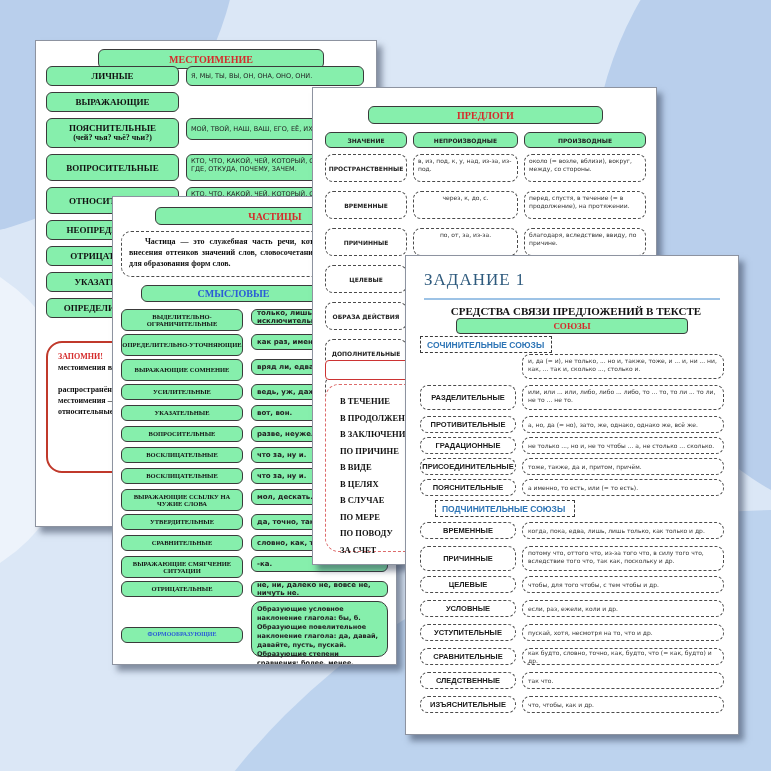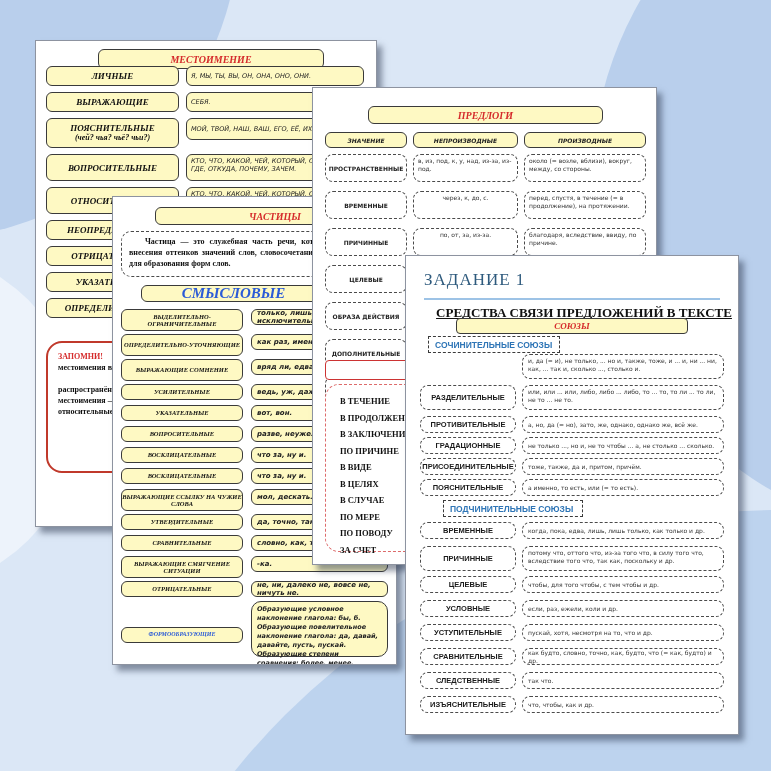--- a/index.html
+++ b/index.html
@@ -12,29 +12,29 @@
   #c-topleft{width:640px;height:640px;left:-400px;top:-400px;background:#b9cfec;}
   #c-right{width:716px;height:716px;left:592px;top:-178px;background:#b9cfec;}
   #c-bottom{width:1400px;height:1400px;left:80px;top:510px;background:#bdd3ee;}
   #c-leftlight{width:340px;height:340px;left:-262px;top:250px;background:#edf3fb;}
 
   .page{
     position:absolute;background:#ffffff;border:1px solid #8d93a0;
     box-shadow:5px 6px 6px rgba(42,54,78,.5);
     overflow:hidden;
   }
-  .box{position:absolute;background:#fef9c3;border:1.2px solid #3a3a3a;border-radius:6px;
-       display:flex;align-items:center;justify-content:center;text-align:center;box-sizing:border-box;font-style:italic;}
+  .box{position:absolute;background:#86efac;border:1.2px solid #3a3a3a;border-radius:6px;
+       display:flex;align-items:center;justify-content:center;text-align:center;box-sizing:border-box;}
   .dbox{position:absolute;background:#fff;border:1.1px dashed #4a4a4a;border-radius:8px;
        display:flex;align-items:center;justify-content:center;text-align:center;box-sizing:border-box;}
   .leftal{justify-content:flex-start;text-align:left;}
   .lblserif{font-family:"Liberation Serif",serif;font-weight:bold;color:#111;}
   .red{color:#d52b2b;}
   .blue{color:#2b5bd7;}
-  .tblue{color:#2e75b6;margin-left:8px;}
+  .tblue{color:#2e75b6;}
   .smallcaps{font-family:"DejaVu Sans",sans-serif;font-size:6.5px;color:#222;line-height:8px;text-align:left;}
   .hand{font-family:"DejaVu Sans",sans-serif;font-size:7px;font-weight:700;color:#222;line-height:8px;text-align:left;}
   .tiny{font-family:"DejaVu Sans",sans-serif;font-size:6px;color:#333;line-height:7.5px;text-align:left;}
 
   
   #page-pronoun{left:35px;top:40px;width:340px;height:485px;z-index:1;}
   #page-pronoun .lbl{left:10px;width:133px;font-size:9px;}
   #page-pronoun .val{left:150px;width:178px;padding:2px 4px;}
   #note-box{position:absolute;left:10px;top:300px;width:165px;height:132px;
     border:2px solid #c0392b;border-radius:16px;box-sizing:border-box;padding:8px 10px;
@@ -56,21 +56,21 @@
   #red-note{position:absolute;left:12px;top:272px;width:210px;height:20px;
     border:1.6px solid #cc3333;border-radius:4px;box-sizing:border-box;background:#fff;}
   #red-list{position:absolute;left:12px;top:296px;width:300px;height:168px;
     border:1.4px dashed #dd6a6a;border-radius:14px;box-sizing:border-box;
     padding:8px 0 0 14px;background:#fff;}
   #red-list div{font-size:8.5px;font-weight:bold;color:#111;line-height:16.5px;}
   
   #page-task{left:405px;top:255px;width:332px;height:478px;z-index:4;}
   #task-title{position:absolute;left:18px;top:14px;font-size:17px;color:#2e5a7d;letter-spacing:1px;font-family:"Liberation Serif",serif;}
   #task-underline{position:absolute;left:18px;top:42px;width:296px;height:2px;background:#9dc3e6;}
-  #task-subtitle{position:absolute;left:12px;top:49px;width:100%;text-align:center;font-size:13px;font-weight:bold;color:#111;text-decoration:underline;}
+  #task-subtitle{position:absolute;left:4px;top:49px;width:100%;text-align:center;font-size:11px;font-weight:bold;color:#111;}
   #task-unions{left:50px;top:62px;width:232px;height:16px;font-size:9px;border-radius:4px;}
   .grouptag{position:absolute;border:1.4px dashed #3a3a3a;background:#fff;box-sizing:border-box;
     display:flex;align-items:center;padding-left:6px;font-family:"Liberation Sans",sans-serif;
     font-size:8.5px;font-weight:bold;}
   #page-task .lbl{left:14px;width:96px;font-family:"Liberation Sans",sans-serif;font-size:7.5px;font-weight:bold;color:#1a1a1a;}
   #page-task .val{left:116px;width:202px;padding:2px 5px;}
   .r19{height:17px;} .r25{height:25px;}
 </style>
 </head>
 <body>
@@ -88,23 +88,20 @@
   <div class="box val leftal smallcaps" style="top:25px;height:20px;">
       <span>Я, МЫ, ТЫ, ВЫ, ОН, ОНА, ОНО, ОНИ.</span>
     </div>
   <div class="box lbl lblserif" style="top:25px;height:20px;">
       <span>ЛИЧНЫЕ</span>
     </div>
 
   <div class="box lbl lblserif" style="top:51px;height:20px;">
       <span>ВЫРАЖАЮЩИЕ</span>
     </div>
-  <div class="box val leftal smallcaps" style="top:51px;height:20px;">
-      <span>СЕБЯ.</span>
-    </div>
 
   <div class="box lbl lblserif" style="top:77px;height:30px;flex-direction:column;line-height:10px;">
     <span>ПОЯСНИТЕЛЬНЫЕ</span>
       <span style="font-size:8px;">(чей? чья? чьё? чьи?)</span>
   </div>
   <div class="box val leftal smallcaps" style="top:77px;height:22px;">
       <span>МОЙ, ТВОЙ, НАШ, ВАШ, ЕГО, ЕЁ, ИХ.</span>
     </div>
 
   <div class="box lbl lblserif" style="top:113px;height:27px;">
@@ -157,21 +154,21 @@
     <div>местоимения —</div>
     <div>относительные и др.</div>
   </div>
 </div>
 
 <div class="page" id="page-particles">
   <div class="box lblserif red" style="left:42px;top:10px;width:240px;height:18px;font-size:10px;">
       <span>ЧАСТИЦЫ</span>
     </div>
   <div id="intro-box"><span class="ind"></span><span>Частица — это служебная часть речи, которая служит для внесения оттенков значений слов, словосочетаний, предложений и для образования форм слов.</span></div>
-  <div class="box lblserif blue" style="left:28px;top:88px;width:185px;height:17px;font-size:15px;">
+  <div class="box lblserif blue" style="left:28px;top:88px;width:185px;height:17px;font-size:10px;">
       <span>СМЫСЛОВЫЕ</span>
     </div>
 
   <div class="box lbl lblserif" style="top:112px;height:22px;">
       <span>ВЫДЕЛИТЕЛЬНО-ОГРАНИЧИТЕЛЬНЫЕ</span>
     </div>
   <div class="box val leftal hand" style="top:112px;">
       <span>только, лишь, исключительно.</span>
     </div>
 

